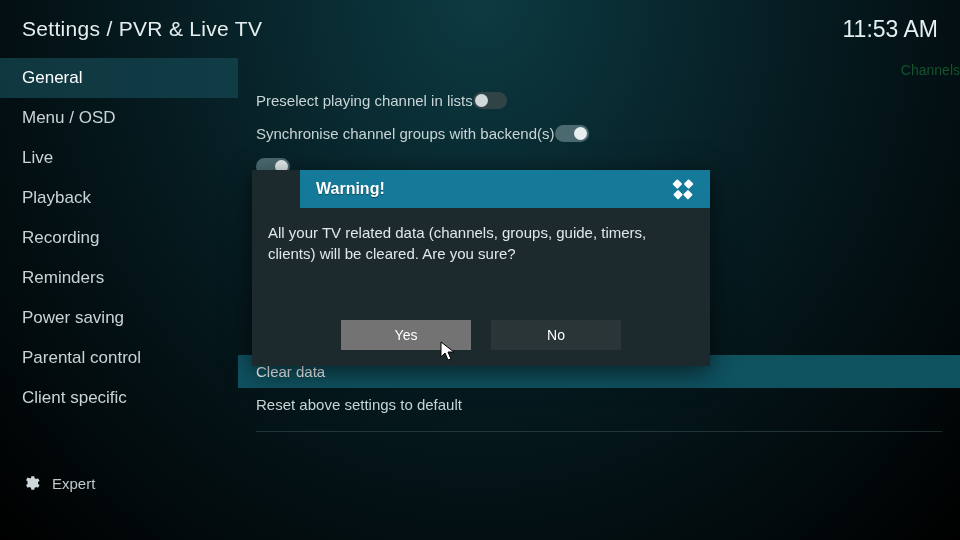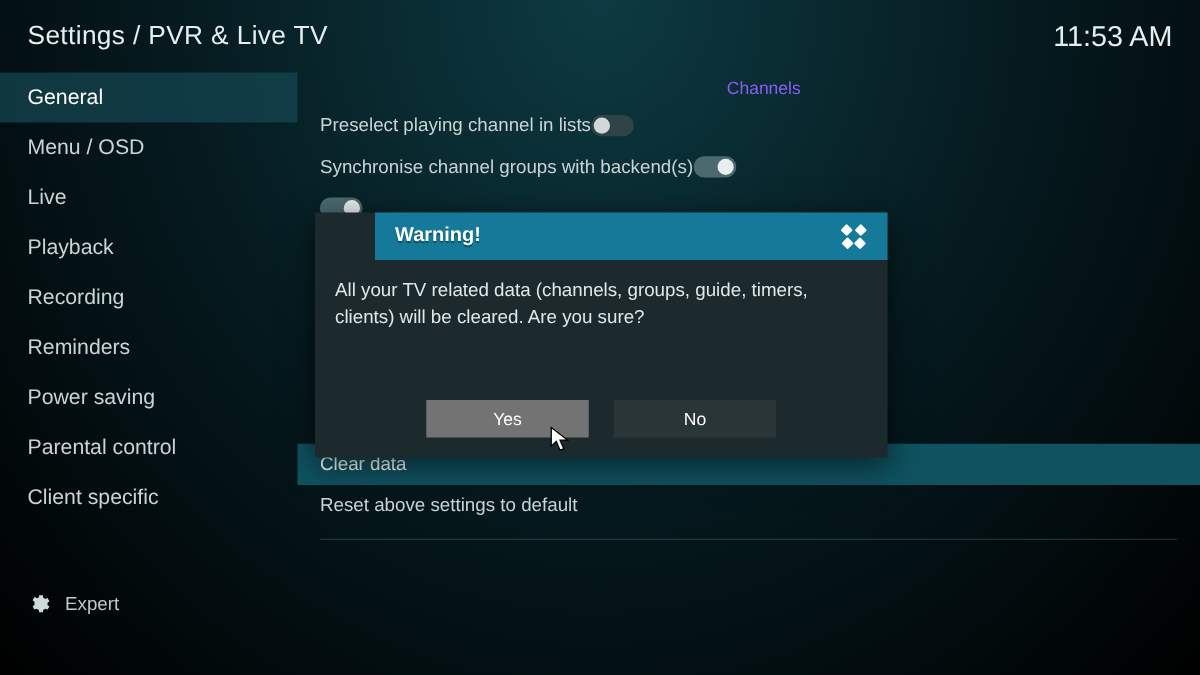--- a/index.html
+++ b/index.html
@@ -71,23 +71,23 @@
     display: inline-flex; align-items: center; justify-content: center;
   }
 
   
   .content {
     flex: 1;
     position: relative;
     padding: 0;
   }
   .section-header {
-    text-align: center;
+    text-align: right;
     font-size: 14px;
-    color: #8b5cf6;
+    color: #14532d;
     padding: 4px 0 6px;
     margin-left: 24px;
   }
   .setting-row {
     display: flex;
     align-items: center;
     padding: 8px 18px;
     font-size: 15px;
     color: #c9d4d6;
   }

